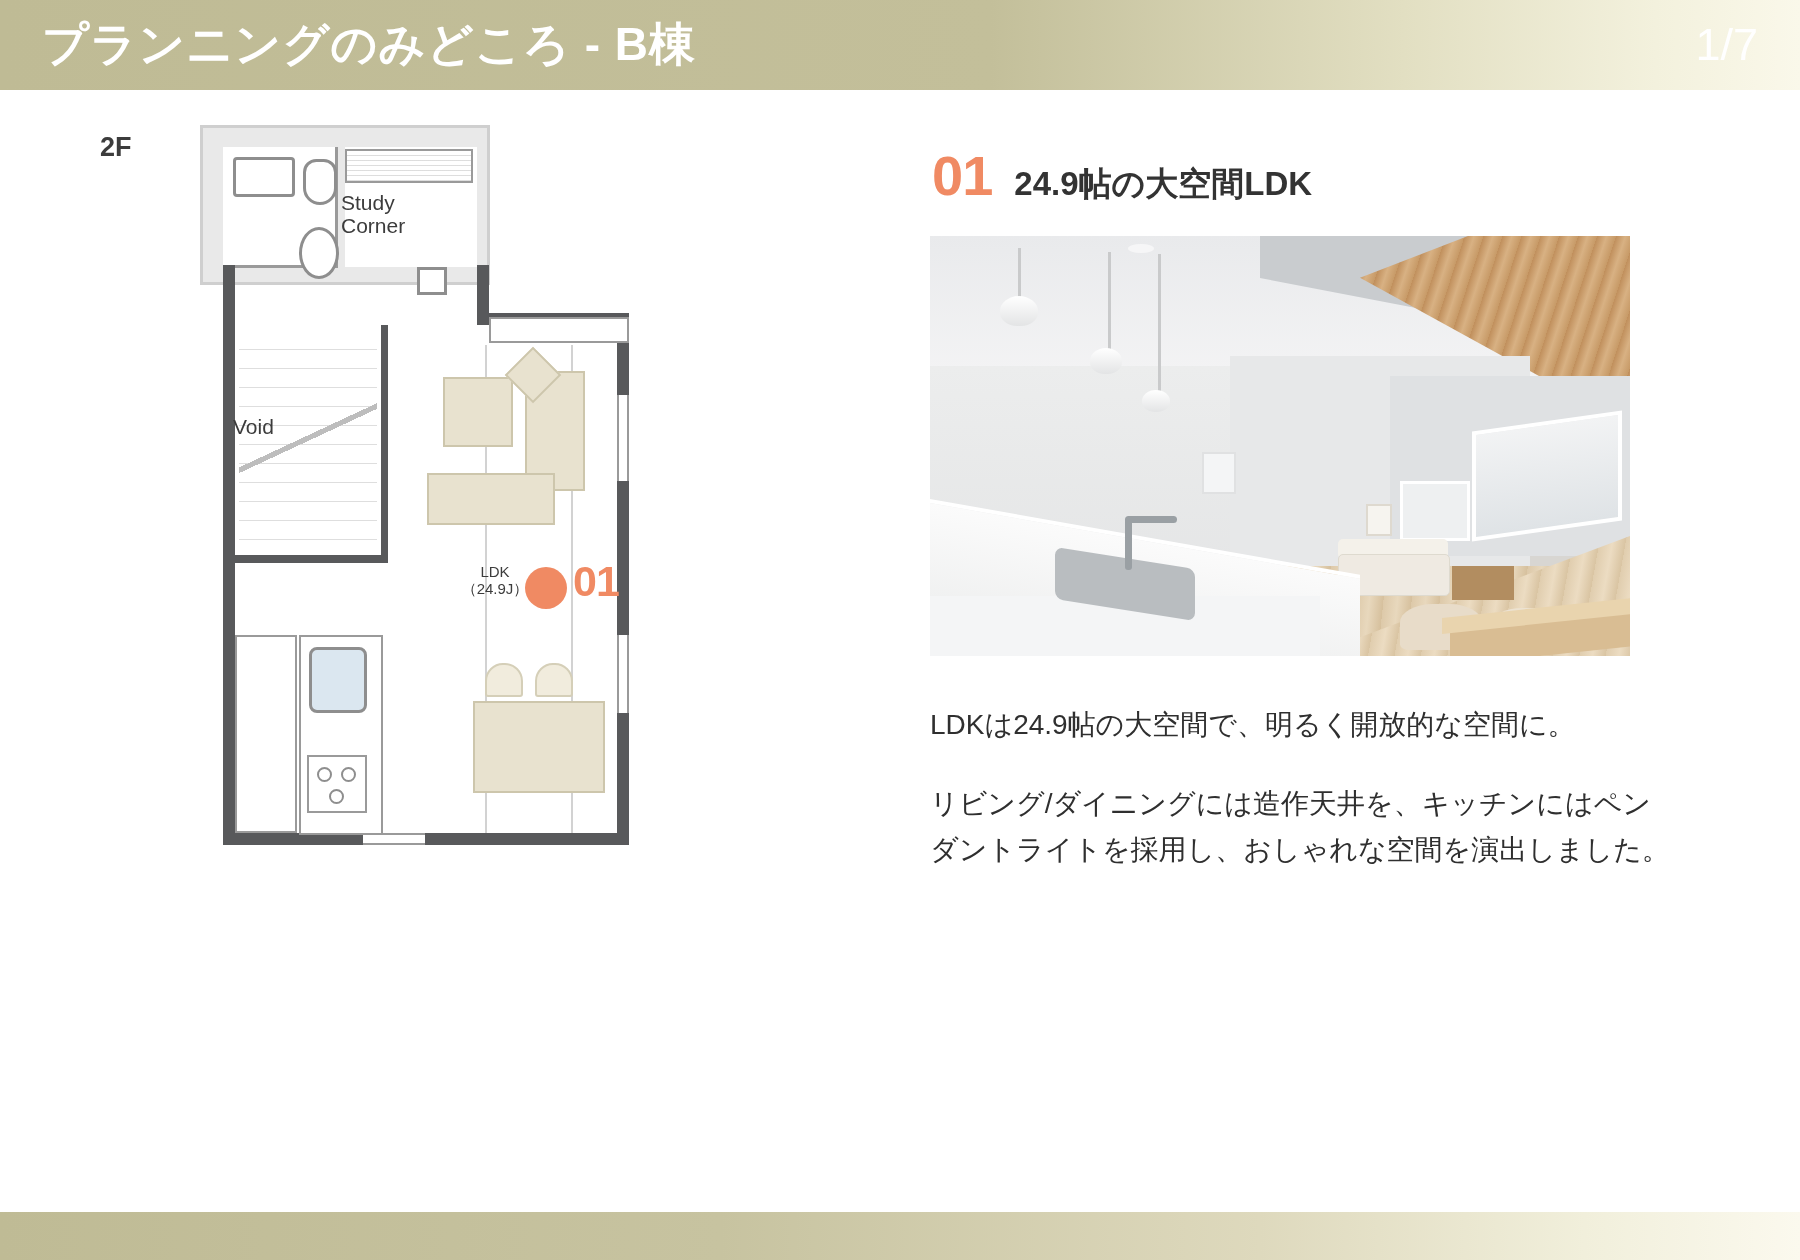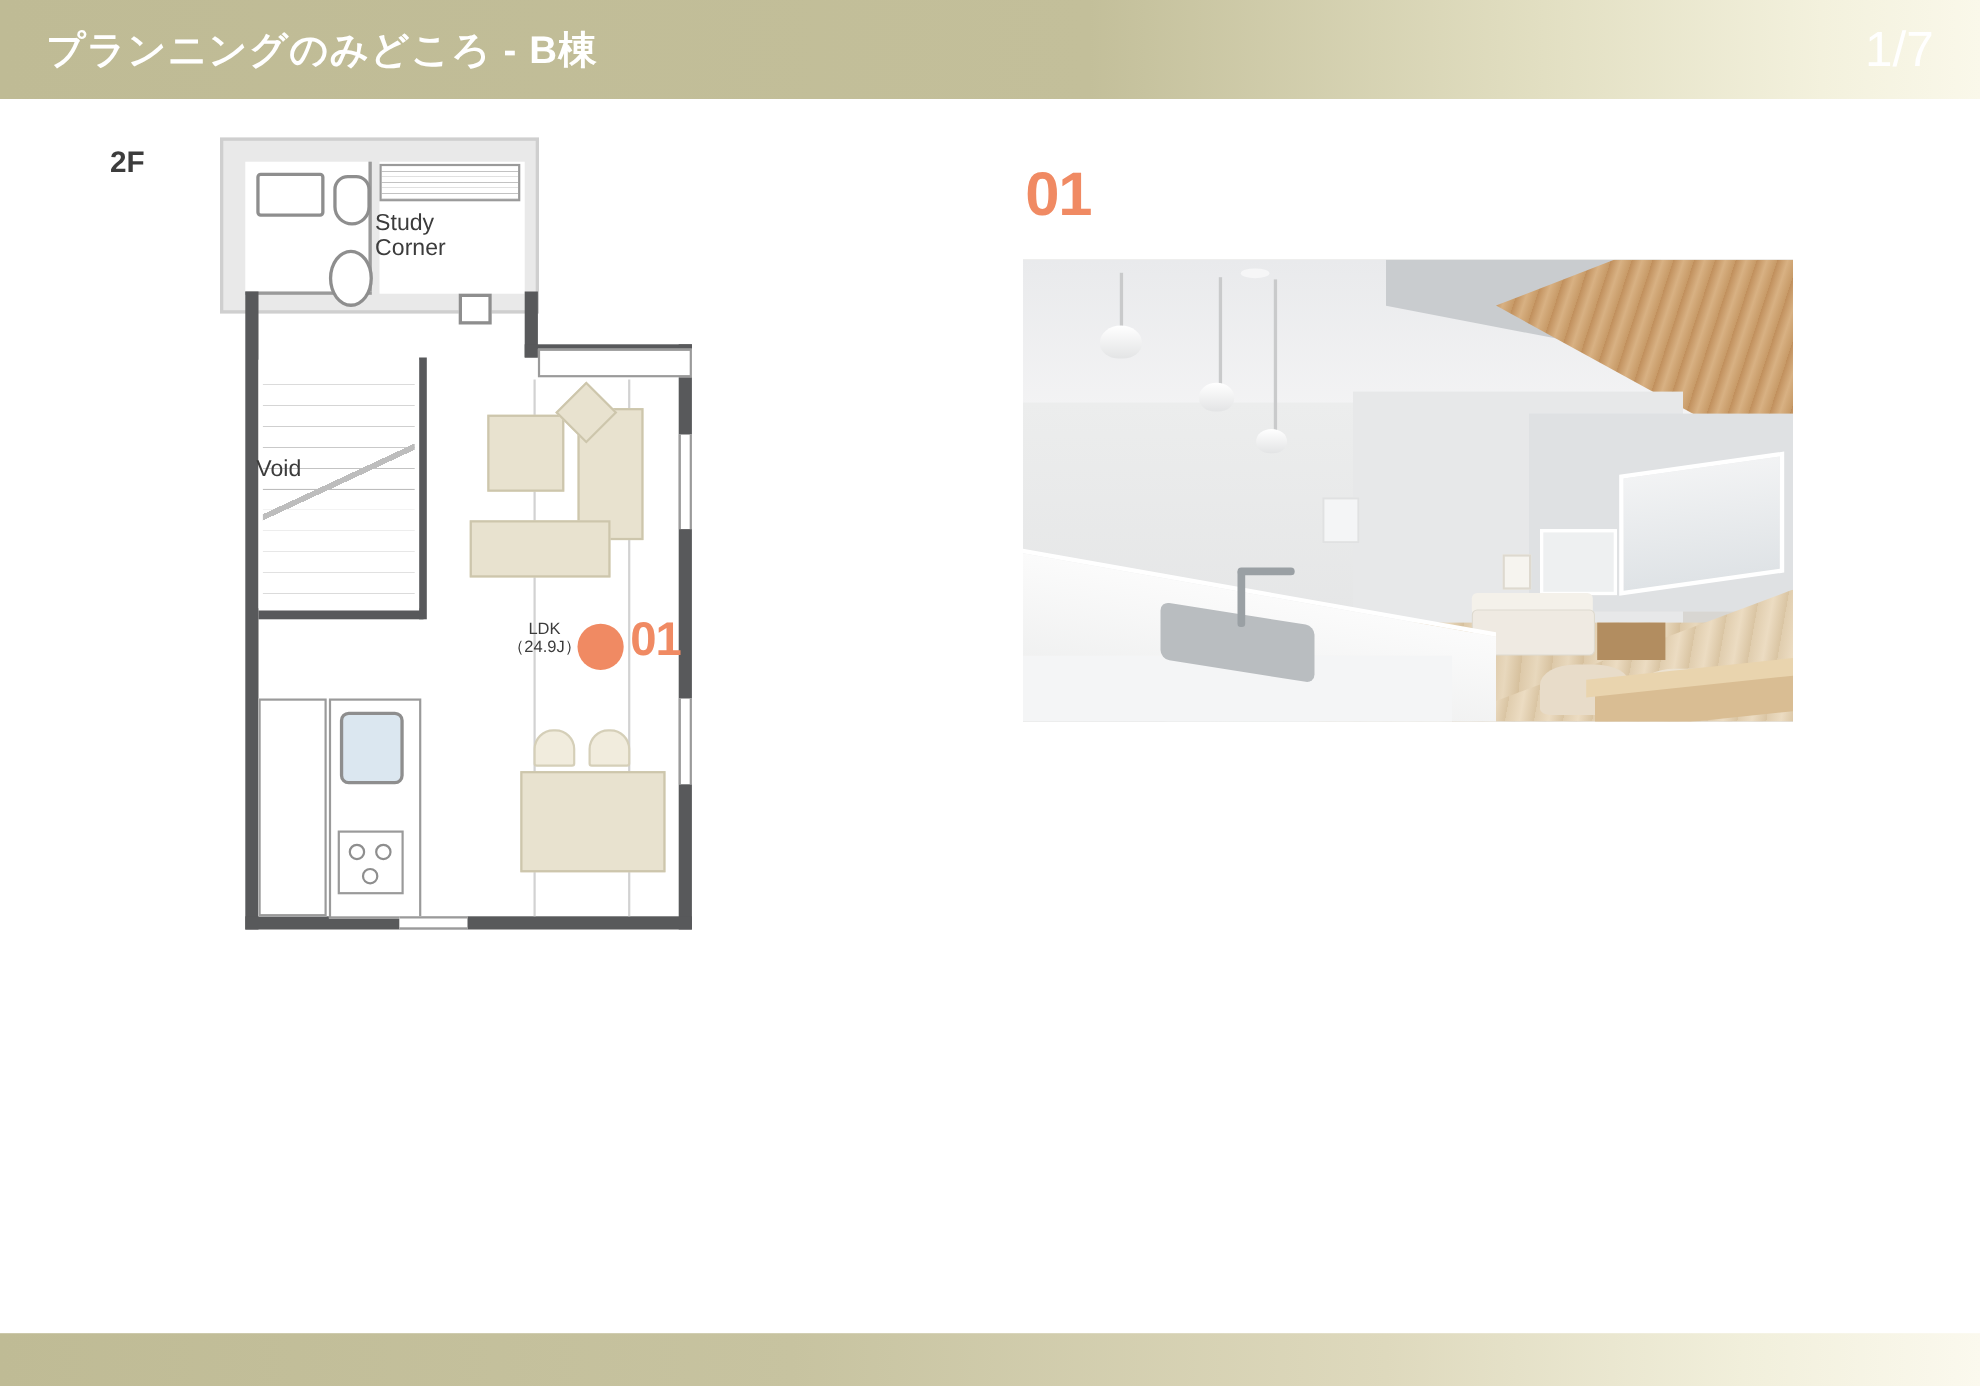--- a/index.html
+++ b/index.html
@@ -21,21 +21,21 @@
     left: 0; top: 0;
     width: 1800px;
     height: 90px;
     background: linear-gradient(to right, #bfbb95 0%, #c3bf9a 55%, #e2dfc2 78%, #f3f1dd 92%, #faf8ea 100%);
     display: flex;
     align-items: center;
     box-sizing: border-box;
     padding: 0 42px 0 42px;
   }
   .header-title {
-    font-size: 35px;
+    font-size: 46px;
     font-weight: bold;
     color: #ffffff;
     letter-spacing: 1px;
     white-space: nowrap;
   }
   .header-page {
     margin-left: auto;
     font-size: 45px;
     color: #ffffff;
     font-weight: normal;
@@ -392,20 +392,21 @@
     <div style="position:absolute;left:422px;top:520px;width:12px;height:78px;background:#ffffff;border-left:2px solid #9a9a9a;border-right:2px solid #9a9a9a;box-sizing:border-box;"></div>
     <div style="position:absolute;left:422px;top:280px;width:12px;height:86px;background:#ffffff;border-left:2px solid #9a9a9a;border-right:2px solid #9a9a9a;box-sizing:border-box;"></div>
   </div>
 
 </div>
 
 <div class="right-col">
 
   <div class="feature-head">
     <div class="feature-num">01</div>
+    <div class="feature-title">24.9帖の大空間LDK</div>
   </div>
 
   <div class="photo">
     <div class="ph-ceiling-white"></div>
     <div class="ph-ceiling-slope"></div>
     <div class="ph-ceiling-wood"></div>
     <div class="ph-wall-left"></div>
     <div class="ph-wall-back"></div>
     <div class="ph-wall-right"></div>
     <div class="ph-window"></div>
@@ -429,15 +430,19 @@
 
     <div class="ph-pendant" style="left:88px;top:12px;height:52px;"></div>
     <div class="ph-shade" style="left:70px;top:60px;"></div>
     <div class="ph-pendant" style="left:178px;top:16px;height:100px;"></div>
     <div class="ph-shade" style="left:160px;top:112px;width:32px;height:26px;"></div>
     <div class="ph-pendant" style="left:228px;top:18px;height:140px;"></div>
     <div class="ph-shade" style="left:212px;top:154px;width:28px;height:22px;"></div>
     <div style="position:absolute;left:198px;top:8px;width:26px;height:9px;background:#f6f6f7;border-radius:50%;"></div>
   </div>
 
+  <div class="body-text">
+    <p>LDKは24.9帖の大空間で、明るく開放的な空間に。</p>
+    <p>リビング/ダイニングには造作天井を、キッチンにはペンダントライトを採用し、おしゃれな空間を演出しました。</p>
+  </div>
 </div>
 
 <div class="footer"></div>
 
 </body></html>

